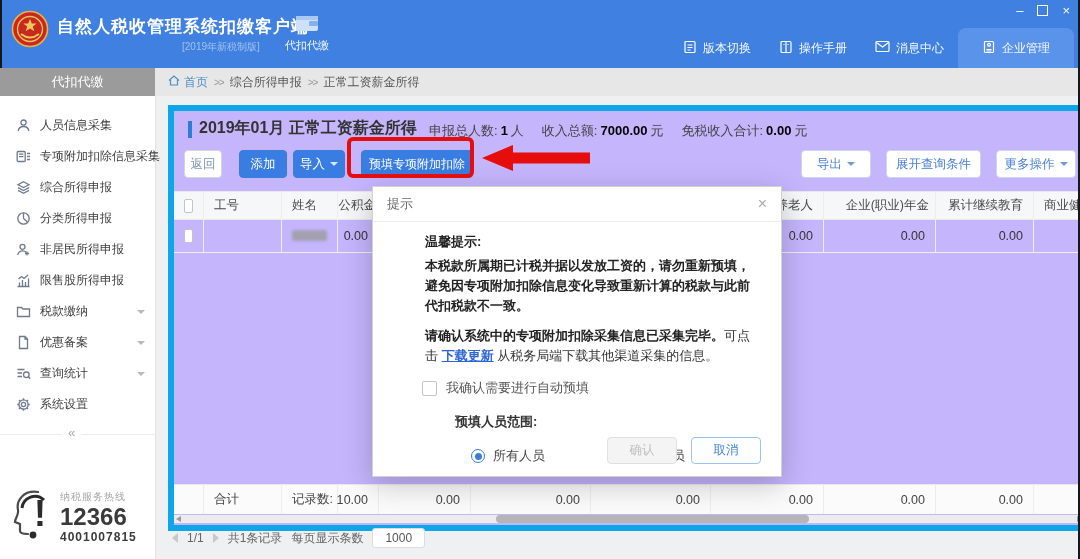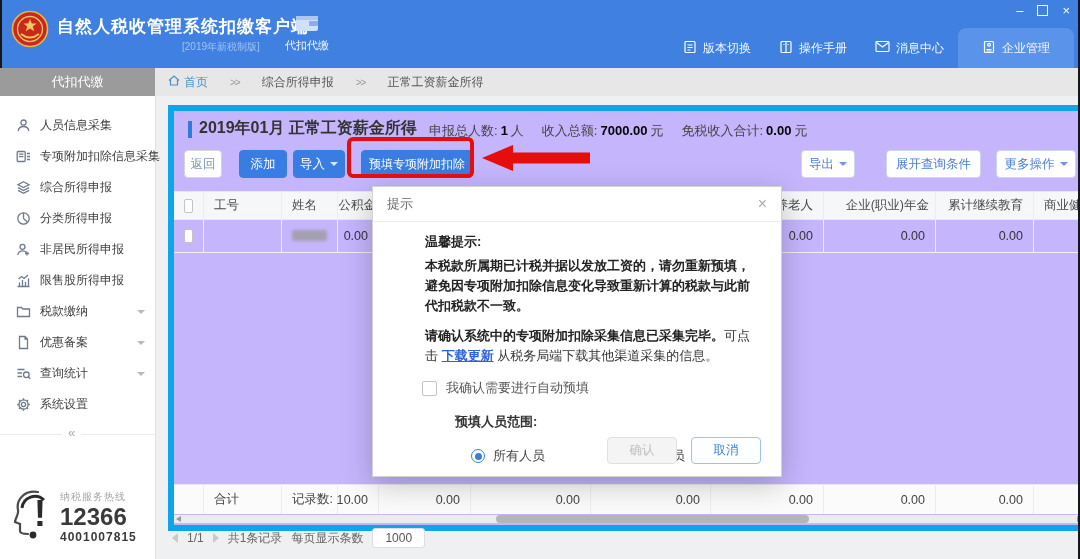--- a/index.html
+++ b/index.html
@@ -23,21 +23,21 @@
   .top-nav-panel{background:#5a93ea;border-radius:8px 8px 0 0;height:40px;display:flex;align-items:center;padding:0 10px;}
   .win-controls{position:absolute;right:10px;top:4px;display:flex;gap:14px;align-items:center;z-index:95;}
   .win-controls span{color:#fff;font-size:13px;line-height:13px;cursor:pointer;}
   .win-restore{width:9px;height:9px;border:1.5px solid #fff;display:inline-block;}
   
   .strip{position:absolute;left:0;top:68px;width:1080px;height:28px;background:#e7e7e7;}
   .side-tab{position:absolute;left:0;top:0;width:155px;height:28px;background:#9b9b9b;color:#fff;
     font-size:13px;display:flex;align-items:center;justify-content:center;}
   .side-tab:after{content:"";position:absolute;left:71px;top:28px;border-left:7px solid transparent;
     border-right:7px solid transparent;border-top:6px solid #9b9b9b;}
-  .crumbs{position:absolute;left:168px;top:0;height:28px;display:flex;align-items:center;gap:22px;font-size:12px;color:#555;justify-content:center;}
+  .crumbs{position:absolute;left:168px;top:0;height:28px;display:flex;align-items:center;gap:6px;font-size:12px;color:#555;justify-content:center;}
   .crumb-home{color:#4a90c8;display:flex;align-items:center;gap:4px;cursor:pointer;}
   .crumb-sep{color:#999;font-size:10px;letter-spacing:-1px;}
   
   .sidebar{position:absolute;left:0;top:96px;width:155px;height:463px;background:#fff;border-right:1px solid #e2e2e2;}
   .side-item{height:31px;display:flex;align-items:center;gap:9px;padding:0 10px 0 16px;font-size:12px;color:#3c3c3c;cursor:pointer;}
   .side-item svg{flex:0 0 auto;}
   .side-item .lbl{white-space:nowrap;}
   .chev{margin-left:auto;border-left:4px solid transparent;border-right:4px solid transparent;border-top:4px solid #b9b9b9;width:0;height:0;}
   .side-divider{position:relative;margin:14px 0 0 0;border-top:1px solid #ececec;height:14px;}
   .side-divider .col-btn{position:absolute;left:62px;top:-10px;background:#fff;padding:0 6px;color:#aaa;font-size:13px;cursor:pointer;}
@@ -302,21 +302,21 @@
     <span class="nw"><span>免税收入合计:</span><b>0.00</b><span>元</span></span>
   </div>
 
   <div class="btn btn-plain" style="left:10px;width:38px;">返回</div>
   <div class="btn btn-primary" style="left:65px;width:48px;">添加</div>
   <div class="btn btn-primary" style="left:119px;width:52px;">
     <span>导入</span>
     <span class="caret"></span>
   </div>
   <div class="btn btn-primary" style="left:187px;width:112px;font-size:12px;">预填专项附加扣除</div>
-  <div class="btn btn-outline" style="left:627px;width:54px;">
+  <div class="btn btn-outline" style="left:627px;width:70px;">
     <span>导出</span>
     <span class="caret"></span>
   </div>
   <div class="btn btn-outline" style="left:712px;width:95px;">展开查询条件</div>
   <div class="btn btn-outline" style="left:822px;width:80px;">
     <span>更多操作</span>
     <span class="caret"></span>
   </div>
 
   <div class="trow thead">

